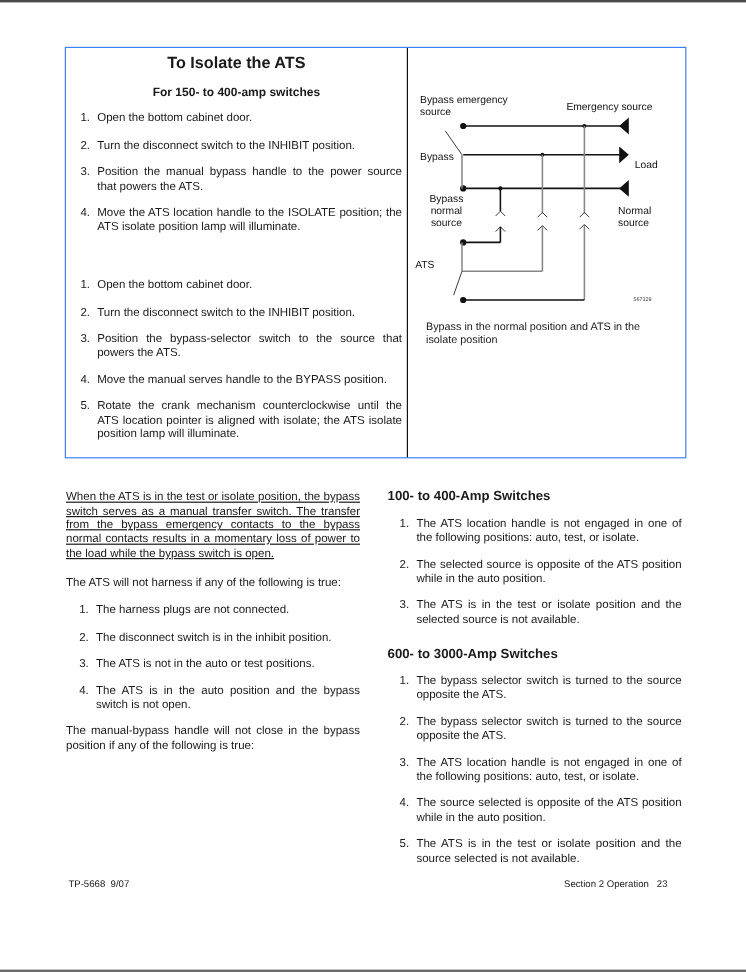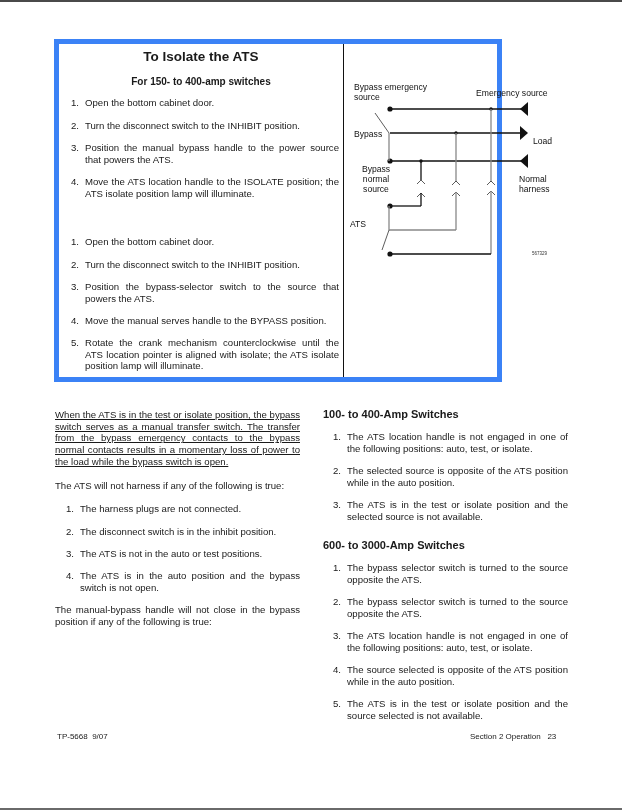--- a/index.html
+++ b/index.html
@@ -3,22 +3,22 @@
 <meta charset="utf-8">
 <style>
   html, body { margin: 0; padding: 0; }
   body {
     width: 622px; height: 810px; background: #ffffff; position: relative; overflow: hidden;
     font-family: "Liberation Sans", sans-serif; color: #1a1a1a;
   }
   .top-rule { position: absolute; left: 0; top: 0; width: 622px; height: 2px; background: #4a4a4a; }
   .bottom-rule { position: absolute; left: 0; top: 808px; width: 622px; height: 2px; background: #6a6a6a; }
 
-  .box { position: absolute; left: 54px; top: 39px; width: 448px; height: 343px;
-         border: 5px solid #3b82f6; box-sizing: border-box; }
+  .box { position: absolute; left: 54px; top: 39px; width: 518px; height: 343px;
+         border: 1px solid #3b82f6; box-sizing: border-box; }
   .box-divider { position: absolute; left: 284px; top: 0; width: 1px; height: 100%; background: #111; }
 
   .left-cell { position: absolute; left: 0; top: 0; width: 284px; height: 100%; }
   .box-title { position: absolute; left: 0; top: 5px; width: 284px; text-align: center;
                font-weight: bold; font-size: 13.5px; }
   .sub-head { position: absolute; left: 0; width: 284px; text-align: center; font-weight: bold; font-size: 10px; }
   .step { position: absolute; left: 12px; width: 268px; font-size: 9.6px; line-height: 11.6px; }
   .step .num { position: absolute; left: 0; top: 0; }
   .step .txt { display: block; margin-left: 14px; text-align: justify; }
 
@@ -133,23 +133,24 @@
       <line x1="45" y1="186" x2="38" y2="206" stroke="#333" stroke-width="0.8"></line>
       <circle cx="46" cy="210" r="2.6" fill="#111"></circle>
       <line x1="46" y1="210" x2="147" y2="210" stroke="#111" stroke-width="1.3"></line>
     </svg>
 
     <div class="dlabel" style="left:10px; top:38px; width:100px;">Bypass emergency source</div>
     <div class="dlabel" style="left:132px; top:44px;">Emergency source</div>
     <div class="dlabel" style="left:10px; top:85px;">Bypass</div>
     <div class="dlabel" style="left:189px; top:92px;">Load</div>
     <div class="dlabel" style="left:12px; top:120px; width:40px;text-align:center;">Bypass normal source</div>
-    <div class="dlabel" style="left:175px; top:130px; width:40px;">Normal harness</div>
+    <div class="dlabel" style="left:175px; top:130px; width:40px;">Normal source</div>
     <div class="dlabel" style="left:6px; top:175px;">ATS</div>
     <div class="fig-id">567329</div>
+    <div class="caption">Bypass in the normal position and ATS in the isolate position</div>
   </div>
 </div>
 
 <div class="col" style="left:55px; top:409px; width:245px;">
   <div class="para" style="left:0; top:0; width:245px;text-decoration:underline;">When the ATS is in the test or isolate position, the bypass switch serves as a manual transfer switch.  The transfer from the bypass emergency contacts to the bypass normal contacts results in a momentary loss of power to the load while the bypass switch is open.</div>
   <div class="para" style="left:0; top:71px; width:245px;">The ATS will not harness if any of the following is true:</div>
 
   <div class="li" style="left:11px; top:94px; width:234px;">
     <span class="num">1.</span>
     <span class="txt">The harness plugs are not connected.</span>

